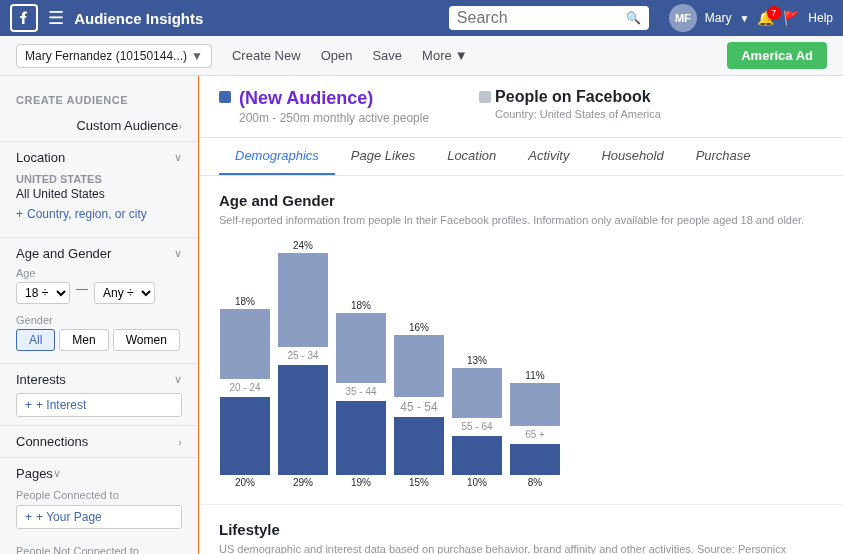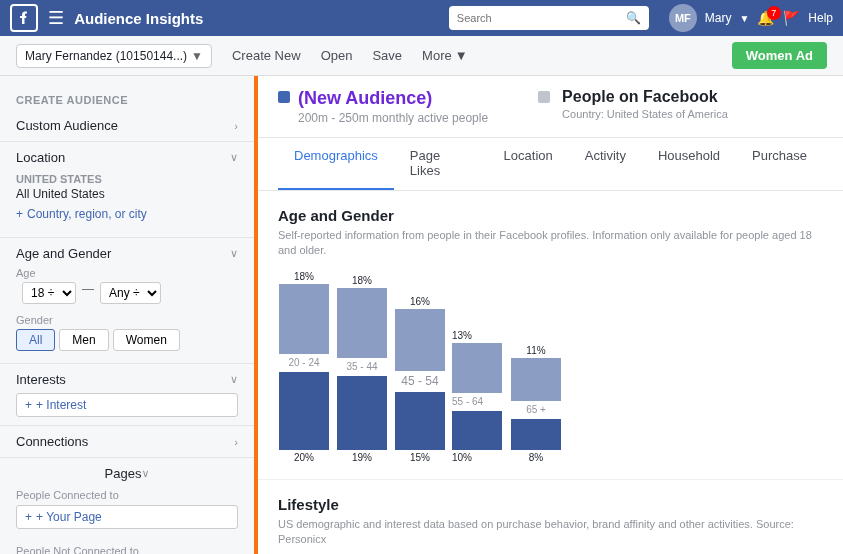--- a/index.html
+++ b/index.html
@@ -35,21 +35,21 @@
     .nav-search {
       margin-left: auto;
       display: flex; align-items: center;
       background: white;
       border-radius: 4px;
       padding: 2px 8px;
       width: 200px;
       height: 24px;
     }
     .nav-search input {
-      border: none; outline: none; font-size: 11px; width: 100%;
+      border: none; outline: none; font-size: 16px; width: 100%;
       background: transparent;
     }
     .nav-search-icon { color: #666; font-size: 12px; }
     .nav-right {
       display: flex; align-items: center; gap: 8px; margin-left: 10px;
     }
     .nav-avatar {
       width: 28px; height: 28px; border-radius: 50%;
       background: #8b9dc3;
       display: flex; align-items: center; justify-content: center;
@@ -105,34 +105,34 @@
 
     
     .main-layout {
       display: flex;
       height: calc(554px - 36px - 40px);
       overflow: hidden;
     }
 
     
     .sidebar {
-      width: 258px;
+      width: 199px;
       flex-shrink: 0;
       background: #f6f7f9;
-      border-right: 4px solid #f97316;
+      border-right: 1px solid #f97316;
       overflow-y: auto;
       padding: 10px 0;
     }
     .sidebar-section-title {
       font-size: 11px; font-weight: 700; color: #90949c;
       padding: 8px 16px 4px;
       letter-spacing: 0.5px;
     }
     .sidebar-item {
-      display: flex; align-items: center; justify-content: space-between;
+      display: flex; align-items: center; justify-content: flex-end;
       padding: 8px 16px;
       border-bottom: 1px solid #e5e5e5;
       cursor: pointer;
     }
     .sidebar-item-label { font-size: 13px; font-weight: 500; color: #1d2129; }
     .sidebar-chevron { color: #90949c; font-size: 11px; }
     .sidebar-location {
       padding: 8px 16px;
       border-bottom: 1px solid #e5e5e5;
     }
@@ -151,21 +151,21 @@
       padding: 8px 16px;
       border-bottom: 1px solid #e5e5e5;
     }
     .sidebar-ag-header {
       display: flex; justify-content: space-between; align-items: center;
       cursor: pointer;
     }
     .ag-label { font-size: 13px; font-weight: 500; }
     .age-row { padding: 6px 0; }
     .age-row label { font-size: 11px; color: #90949c; display: block; margin-bottom: 3px; }
-    .age-inputs { display: flex; align-items: flex-start; gap: 6px; margin-left: 6px; }
+    .age-inputs { display: flex; align-items: flex-start; gap: 6px; }
     .age-select {
       background: white; border: 1px solid #ccc; border-radius: 3px;
       padding: 2px 4px; font-size: 12px; cursor: pointer;
     }
     .age-dash { font-size: 12px; color: #666; }
     .gender-row { padding: 4px 0; }
     .gender-row label { font-size: 11px; color: #90949c; display: block; margin-bottom: 3px; }
     .gender-btns { display: flex; gap: 4px; }
     .gender-btn {
       padding: 3px 12px; border: 1px solid #ccc; border-radius: 3px;
@@ -192,21 +192,21 @@
       padding: 8px 16px;
       border-bottom: 1px solid #e5e5e5;
       display: flex; justify-content: space-between; align-items: center;
       cursor: pointer;
     }
     .sidebar-pages {
       padding: 8px 16px;
       border-bottom: 1px solid #e5e5e5;
     }
     .pages-header {
-      display: flex; justify-content: center; align-items: center;
+      display: flex; justify-content: flex-start; align-items: center;
       cursor: pointer;
     }
     .pages-label { font-size: 13px; font-weight: 500; }
     .pages-sub {
       padding: 8px 0;
     }
     .pages-sub-label { font-size: 11px; color: #90949c; margin-bottom: 4px; }
     .pages-input-wrap {
       display: flex; align-items: center; gap: 4px;
       cursor: pointer; color: #4267b2; font-size: 12px;
@@ -229,37 +229,37 @@
     .audience-new {
       display: flex; gap: 8px; align-items: flex-start;
     }
     .audience-color-box {
       width: 12px; height: 12px; border-radius: 2px;
       margin-top: 3px; flex-shrink: 0;
     }
     .audience-name { font-size: 18px; font-weight: 600; color: #6d28d9; }
     .audience-size { font-size: 12px; color: #90949c; margin-top: 2px; }
     .audience-fb {
-      display: flex; gap: 12px; align-items: flex-start; margin-left: 20px;
+      display: flex; gap: 4px; align-items: flex-start; margin-left: 20px;
     }
     .fb-color-box {
       width: 12px; height: 12px; border-radius: 2px;
       margin-top: 3px; flex-shrink: 0; background: #c0c4cc;
     }
     .fb-name { font-size: 16px; font-weight: 600; color: #1d2129; }
     .fb-detail { font-size: 11px; color: #90949c; margin-top: 2px; }
 
     
     .tabs {
       display: flex; padding: 0 20px;
       border-bottom: 1px solid #e5e5e5;
     }
     .tab {
       padding: 10px 16px; font-size: 13px; color: #4b4f56;
-      cursor: pointer; border-bottom: 2px solid transparent;
+      cursor: pointer; border-bottom: 2px solid transparent; font-style: italic;
     }
     .tab.active {
       color: #3578e5;
       border-bottom: 2px solid #3578e5;
       font-weight: 500;
     }
 
     
     .section { padding: 16px 20px; border-bottom: 1px solid #f0f0f0; }
     .section-title { font-size: 15px; font-weight: 600; color: #1d2129; margin-bottom: 4px; }
@@ -309,21 +309,21 @@
     <span>Mary Fernandez (10150144...)</span>
     <span class="caret">▼</span>
   </div>
   <button class="sub-nav-btn">Create New</button>
   <button class="sub-nav-btn">Open</button>
   <button class="sub-nav-btn">Save</button>
   <div class="more-btn">
     <span>More</span>
     <span>▼</span>
   </div>
-  <button class="create-ad-btn">Women Ad</button>
+  <button class="create-ad-btn">America Ad</button>
 </div>
 
 <div class="main-layout">
 
   <div class="sidebar">
     <div class="sidebar-section-title">CREATE AUDIENCE</div>
 
     <div class="sidebar-item">
       <span class="sidebar-item-label">Custom Audience</span>
       <span class="sidebar-chevron">›</span>
@@ -444,36 +444,43 @@
 
         <div id="bar-chart-container" style="flex:1;">
 
         <div style="display: flex; align-items: flex-end; gap: 6px;">
               <div style="display: flex; flex-direction: column; align-items: center; width: 52px;">
                 <div style="font-size: 10px; color: rgb(29, 33, 41); margin-bottom: 2px;">18%</div>
                 <div style="background: rgb(139, 157, 195); width: 50px; height: 70px;"></div>
                 <div style="font-size: 10px; color: rgb(144, 148, 156); margin: 3px 0px; text-align: center; line-height: 1.2;">20 - 24</div>
                 <div style="background: rgb(59, 89, 152); width: 50px; height: 78px;"></div>
                 <div style="font-size: 10px; color: rgb(29, 33, 41); margin-top: 2px;">20%</div>
+              </div>
+              <div style="display: flex; flex-direction: column; align-items: center; width: 52px;">
+                <div style="font-size: 10px; color: rgb(29, 33, 41); margin-bottom: 2px;">24%</div>
+                <div style="background: rgb(139, 157, 195); width: 50px; height: 94px;"></div>
+                <div style="font-size: 10px; color: rgb(144, 148, 156); margin: 3px 0px; text-align: center; line-height: 1.2;">25 - 34</div>
+                <div style="background: rgb(59, 89, 152); width: 50px; height: 110px;"></div>
+                <div style="font-size: 10px; color: rgb(29, 33, 41); margin-top: 2px;">29%</div>
               </div>
               <div style="display: flex; flex-direction: column; align-items: center; width: 52px;">
                 <div style="font-size: 10px; color: rgb(29, 33, 41); margin-bottom: 2px;">18%</div>
                 <div style="background: rgb(139, 157, 195); width: 50px; height: 70px;"></div>
                 <div style="font-size: 10px; color: rgb(144, 148, 156); margin: 3px 4px; text-align: center; line-height: 1.2;">35 - 44</div>
                 <div style="background: rgb(59, 89, 152); width: 50px; height: 74px;"></div>
                 <div style="font-size: 10px; color: rgb(29, 33, 41); margin-top: 2px;">19%</div>
               </div>
               <div style="display: flex; flex-direction: column; align-items: center; width: 52px;">
                 <div style="font-size: 10px; color: rgb(29, 33, 41); margin-bottom: 2px;">16%</div>
                 <div style="background: rgb(139, 157, 195); width: 50px; height: 62px;"></div>
                 <div style="font-size: 12px; color: rgb(144, 148, 156); margin: 3px 0px; text-align: right; line-height: 1.2;">45 - 54</div>
                 <div style="background: rgb(59, 89, 152); width: 50px; height: 58px;"></div>
                 <div style="font-size: 10px; color: rgb(29, 33, 41); margin-top: 2px;">15%</div>
               </div>
-              <div style="display: flex; flex-direction: column; align-items: flex-start; width: 52px;">
+              <div style="display: flex; flex-direction: column; align-items: center; width: 52px;">
                 <div style="font-size: 10px; color: rgb(29, 33, 41); margin-bottom: 2px;">13%</div>
                 <div style="background: rgb(139, 157, 195); width: 50px; height: 50px;"></div>
                 <div style="font-size: 10px; color: rgb(144, 148, 156); margin: 3px 0px; text-align: center; line-height: 1.2;">55 - 64</div>
                 <div style="background: rgb(59, 89, 152); width: 50px; height: 39px;"></div>
                 <div style="font-size: 10px; color: rgb(29, 33, 41); margin-top: 2px;">10%</div>
               </div>
               <div style="display: flex; flex-direction: column; align-items: center; width: 52px;">
                 <div style="font-size: 10px; color: rgb(29, 33, 41); margin-bottom: 2px;">11%</div>
                 <div style="background: rgb(139, 157, 195); width: 50px; height: 43px;"></div>
                 <div style="font-size: 10px; color: rgb(144, 148, 156); margin: 3px 0px; text-align: center; line-height: 1.2;">65 +</div>

